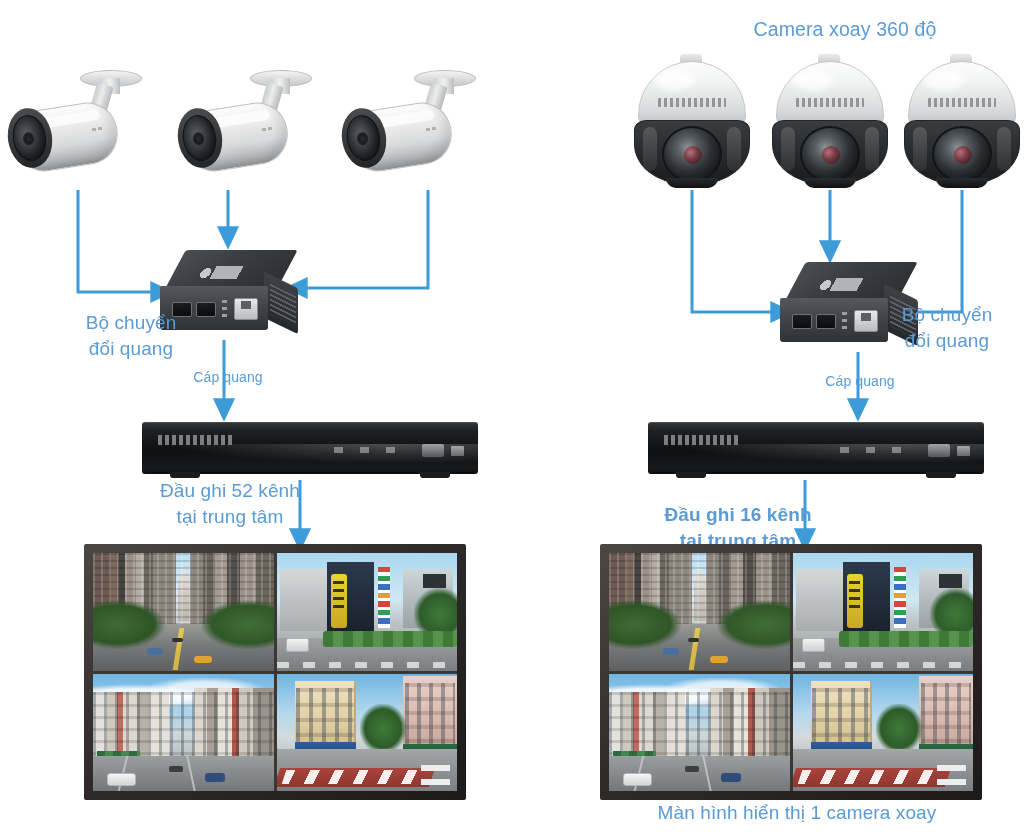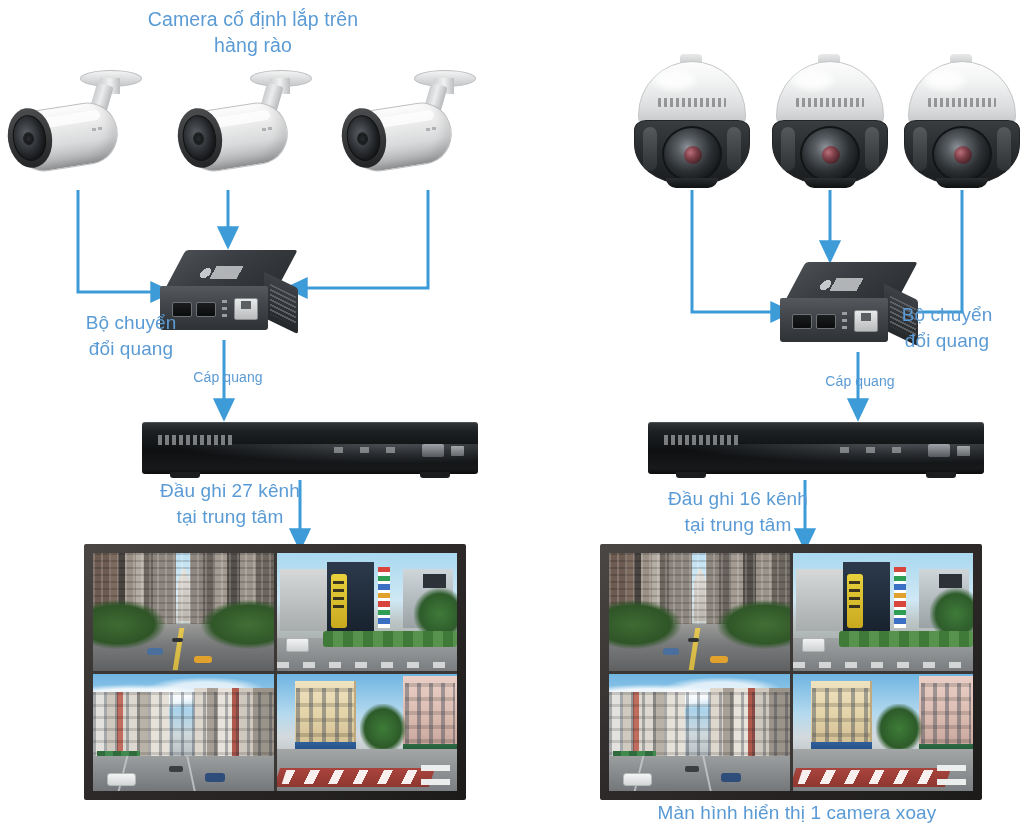--- a/index.html
+++ b/index.html
@@ -422,22 +422,21 @@
       <path d="M830,190 L830,252"></path>
 
       <path d="M962,190 L962,312 L900,312"></path>
 
       <path d="M858,352 L858,410"></path>
 
       <path d="M805,480 L805,540"></path>
     </g>
   </svg>
 
-  <div class="lbl title" style="left:98px; top:6px; width:310px;">Camera cố định lắp trên
-hàng rào</div>
+  <div class="lbl title" style="left:710px; top:16px; width:270px;">Camera xoay 360 độ</div>
 
   <div class="bullet" style="left:8px; top:58px;">
     <div class="mount"></div>
     <div class="mount-neck"></div>
     <div class="arm"></div>
     <div class="barrel"></div>
     <div class="brand"></div>
     <div class="ring"></div>
     <div class="lens"></div>
   </div>
@@ -518,34 +517,34 @@
   <div class="nvr" style="left:142px; top:422px;">
     <div class="case"></div>
     <div class="swoosh"></div>
     <div class="brand"></div>
     <div class="leds"></div>
     <div class="panel"></div>
     <div class="usb"></div>
     <div class="footL"></div>
     <div class="footR"></div>
   </div>
-  <div class="lbl" style="left:120px; top:478px; width:220px;">Đầu ghi 27 kênh
+  <div class="lbl" style="left:120px; top:478px; width:220px;">Đầu ghi 52 kênh
 tại trung tâm</div>
 
   <div class="nvr" style="left:648px; top:422px;">
     <div class="case"></div>
     <div class="swoosh"></div>
     <div class="brand"></div>
     <div class="leds"></div>
     <div class="panel"></div>
     <div class="usb"></div>
     <div class="footL"></div>
     <div class="footR"></div>
   </div>
-  <div class="lbl" style="left:628px; top:486px; width:220px;">Đầu ghi 16 kênh
+  <div class="lbl" style="left:628px; top:502px; width:220px;font-weight:bold;">Đầu ghi 16 kênh
 tại trung tâm</div>
 
   <div class="mon" style="left:84px; top:544px;">
     <div class="bezel"></div>
     <div class="grid">
       <div class="cell sceneA">
         <div class="bldL"></div>
           <div class="bldR"></div>
           <div class="spire"></div>
           <div class="win"></div>

